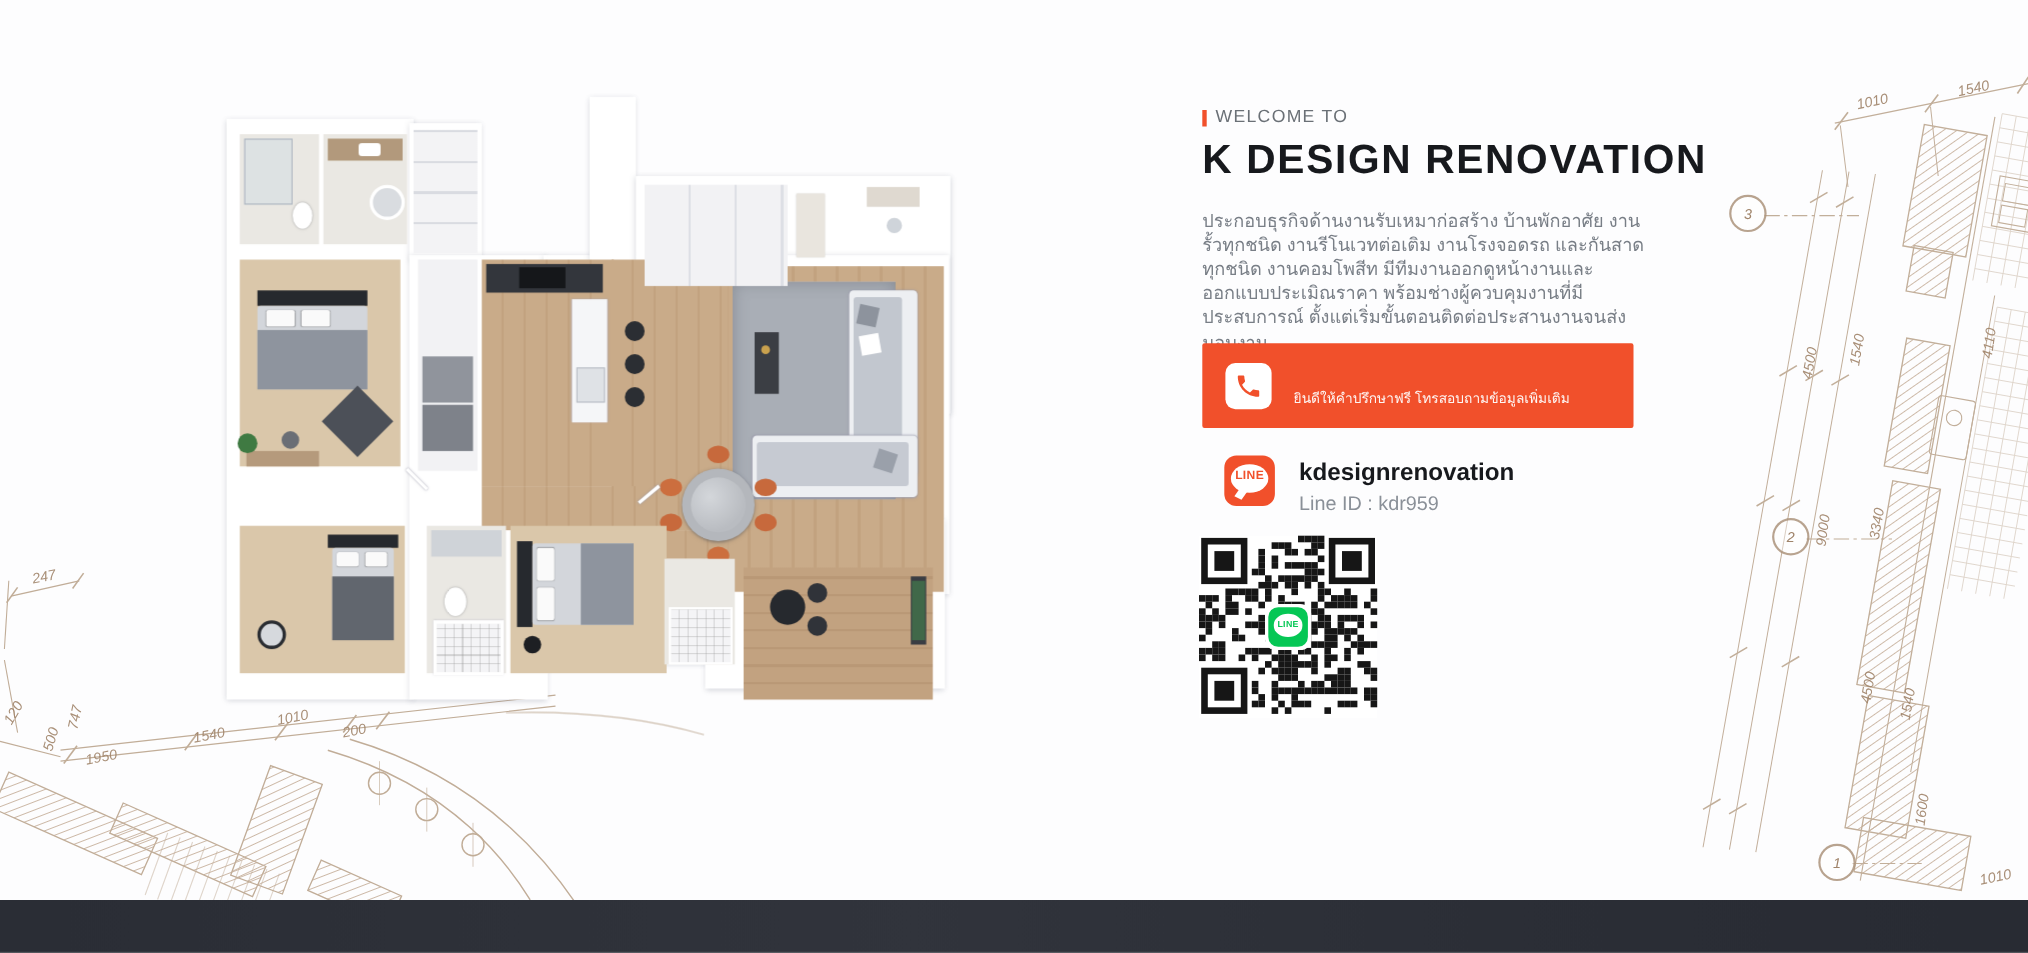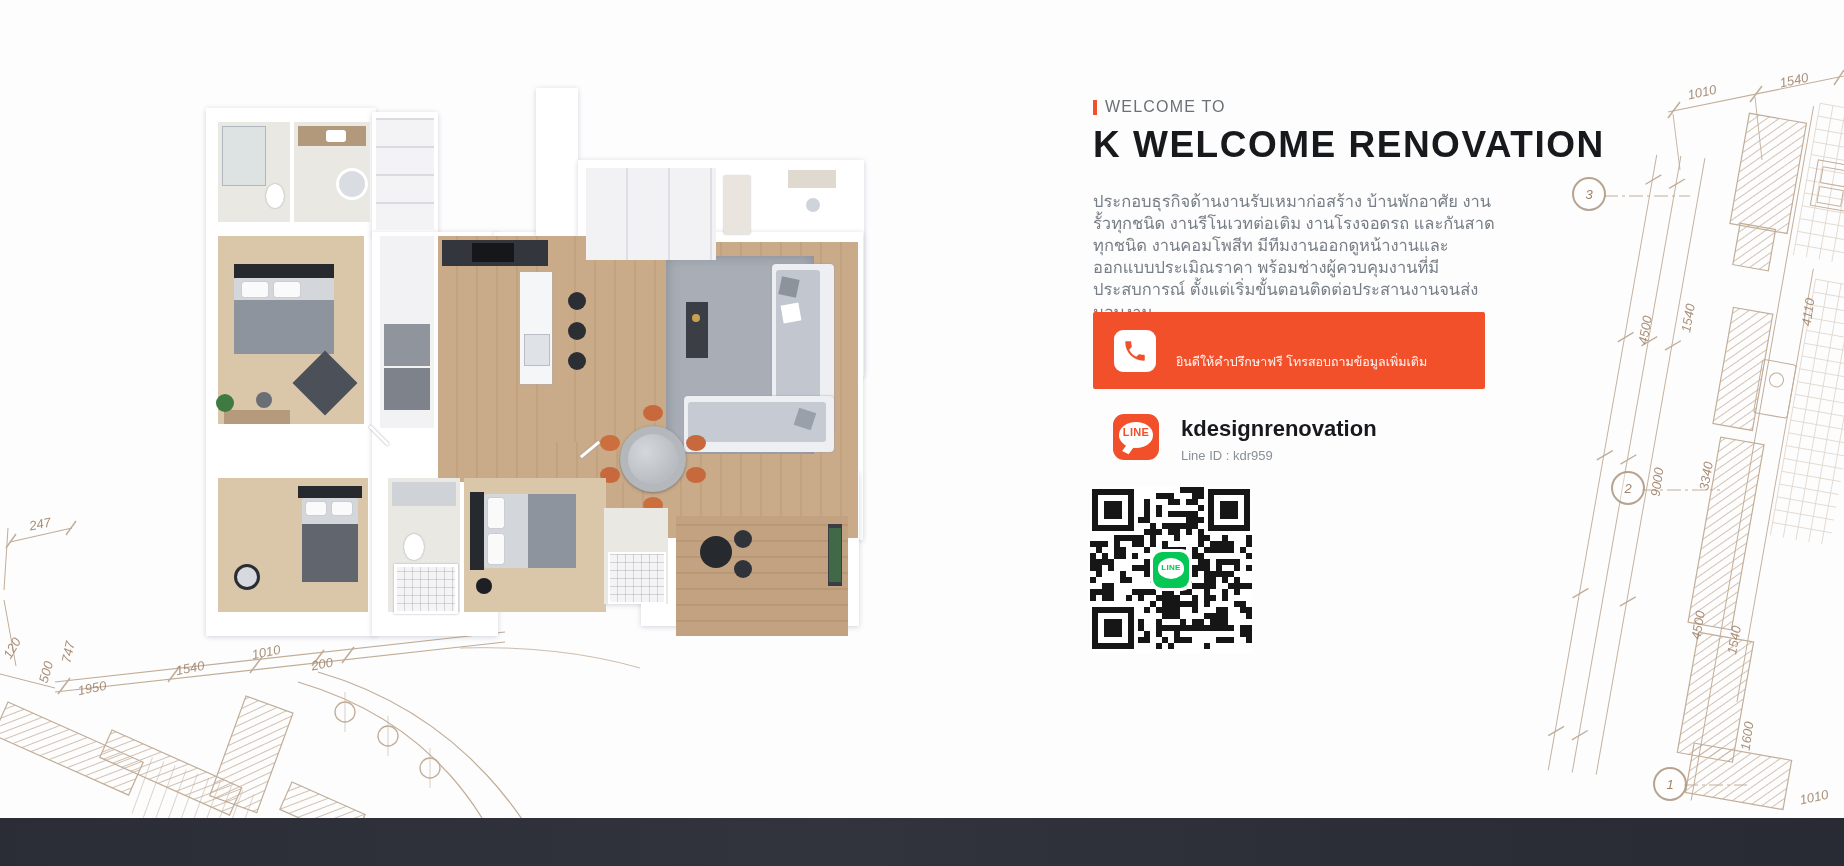--- a/index.html
+++ b/index.html
@@ -48,21 +48,21 @@
             display:flex;align-items:center;justify-content:center}
   .phone-txt{margin-left:20px;text-align:left;color:#fff}
   .phone-num{font-size:24px;font-weight:700;letter-spacing:.5px}
   .phone-sub{font-size:12.5px;margin-top:23px;opacity:.95}
   #line-row{left:1113px;top:414px;display:flex;align-items:flex-start;gap:22px;cursor:pointer}
   .line-ic{width:46px;height:46px;background:#f1502b;border-radius:11px;position:relative;flex:none}
   .line-bub{position:absolute;left:13%;top:18%;width:74%;height:56%;background:#fff;border-radius:50%}
   .line-tail{position:absolute;left:24%;bottom:16%;width:8px;height:8px;background:#fff;transform:skew(-15deg) rotate(24deg)}
   .line-word{position:absolute;width:100%;top:27%;text-align:center;font-size:11px;font-weight:700;color:#f1502b;letter-spacing:.3px}
   .line-name{font-size:22px;font-weight:700;color:#17191d;margin-top:2px}
-  .line-id{font-size:13px;color:#8a9098;margin-top:6px}
+  .line-id{font-size:18px;color:#8a9098;margin-top:6px}
 
   
   #qr{left:1090px;top:487px;width:162px;height:166px;background:#fff}
   #qr-grid{position:absolute;inset:0}
   .qm{position:absolute;width:6px;height:6px;background:#161616}
   .qf{position:absolute;width:42px;height:42px;border:6px solid #161616;box-sizing:border-box}
   .qf i{position:absolute;left:6px;top:6px;width:18px;height:18px;background:#161616;display:block}
   .qr-badge{position:absolute;left:60px;top:62px;width:42px;height:42px;background:#fff;border-radius:10px;
             display:flex;align-items:center;justify-content:center}
   .qr-badge-g{width:36px;height:36px;background:#06c755;border-radius:9px;position:relative}
@@ -316,21 +316,21 @@
 
   <div class="furn" style="left:190px;top:338px;width:26px;height:3px;background:#fff;box-shadow:0 0 2px #99a;transform:rotate(45deg)"></div>
   <div class="furn" style="left:402px;top:352px;width:24px;height:3px;background:#fff;box-shadow:0 0 2px #99a;transform:rotate(-40deg)"></div>
 </div>
 
 <div class="abs welcome-row">
   <span class="welcome-bar" style="background:#f1502b"></span>
   <span class="welcome-text">WELCOME TO</span>
 </div>
 
-<h1 class="abs" id="title" style="margin:0">K WELCOME RENOVATION</h1>
+<h1 class="abs" id="title" style="margin:0">K DESIGN RENOVATION</h1>
 
 <p class="abs" id="desc" style="margin:0">ประกอบธุรกิจด้านงานรับเหมาก่อสร้าง บ้านพักอาศัย งานรั้วทุกชนิด งานรีโนเวทต่อเติม งานโรงจอดรถ และกันสาดทุกชนิด งานคอมโพสีท มีทีมงานออกดูหน้างานและออกแบบประเมิณราคา พร้อมช่างผู้ควบคุมงานที่มีประสบการณ์ ตั้งแต่เริ่มขั้นตอนติดต่อประสานงานจนส่งมอบงาน</p>
 
 <button class="abs" id="phone-btn">
   <span class="phone-ic">
     <svg width="26" height="26" viewBox="0 0 24 24">
         <path fill="#f1502b" d="M6.62 10.79c1.44 2.83 3.76 5.14 6.59 6.59l2.2-2.2c.27-.27.67-.36 1.02-.24 1.12.37 2.33.57 3.57.57.55 0 1 .45 1 1V20c0 .55-.45 1-1 1-9.39 0-17-7.61-17-17 0-.55.45-1 1-1h3.5c.55 0 1 .45 1 1 0 1.25.2 2.45.57 3.57.11.35.03.74-.25 1.02l-2.2 2.2z"></path>
       </svg>
   </span>
   <span class="phone-txt">

